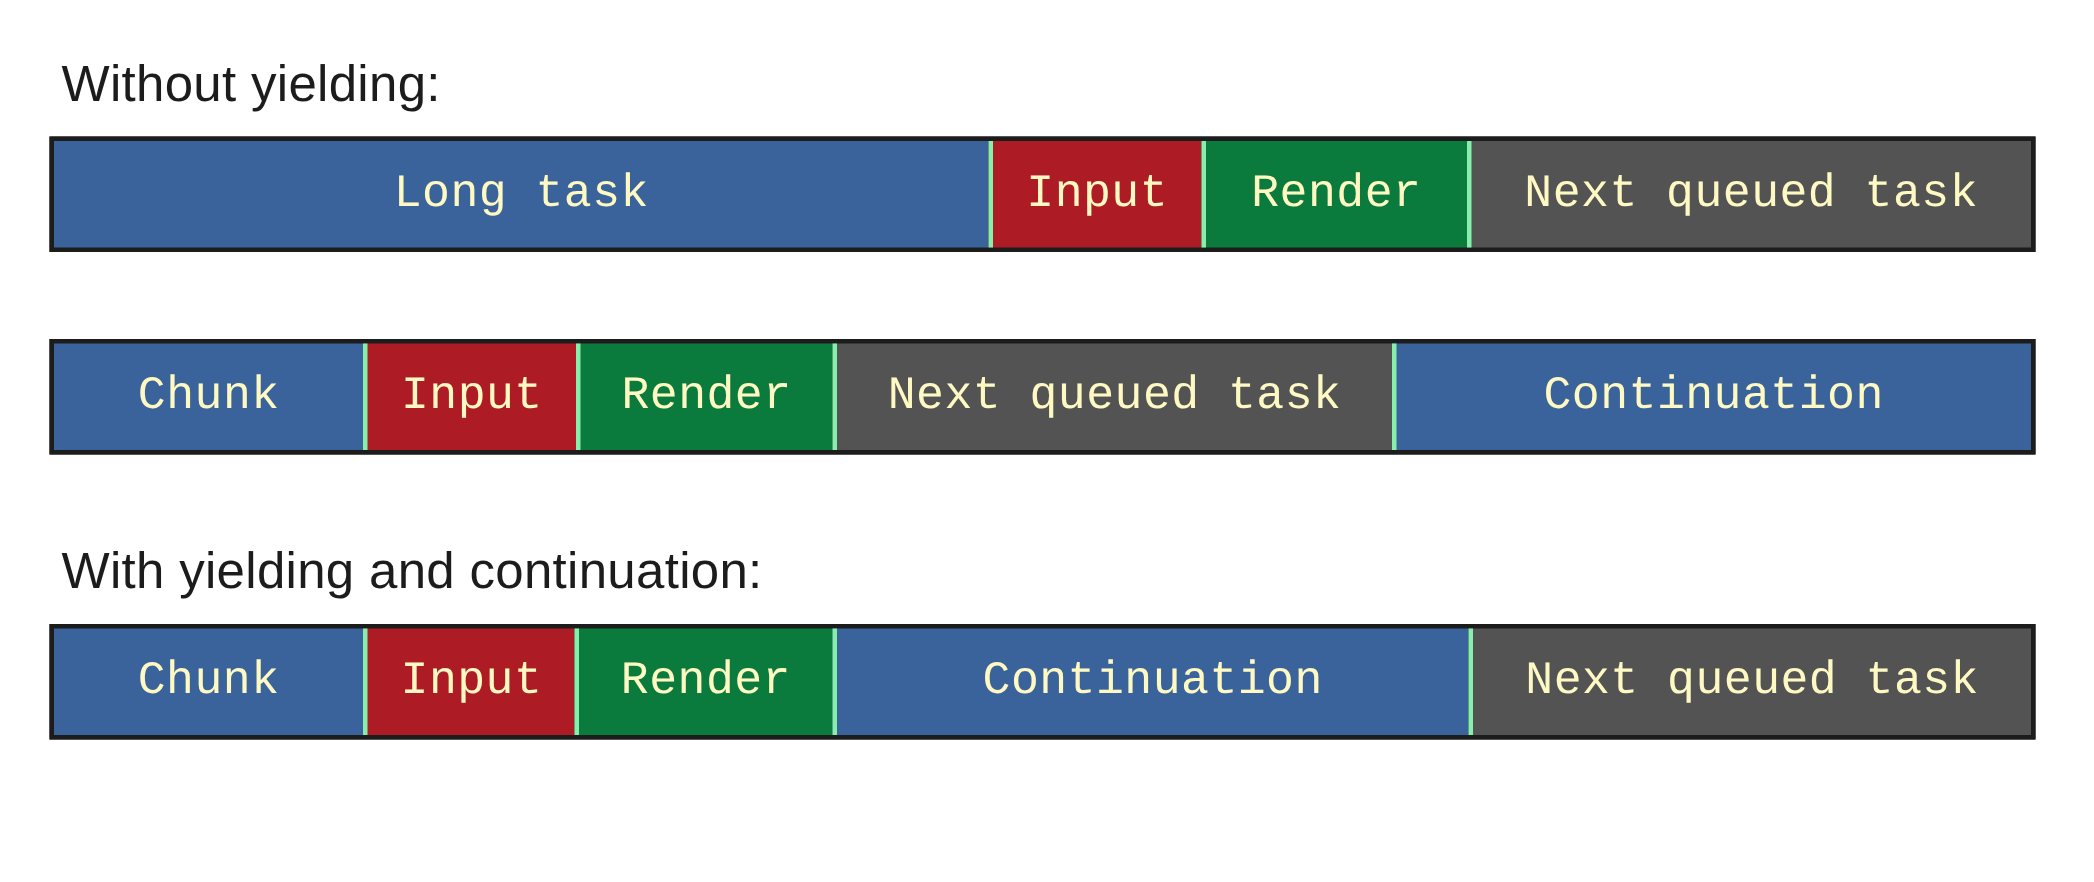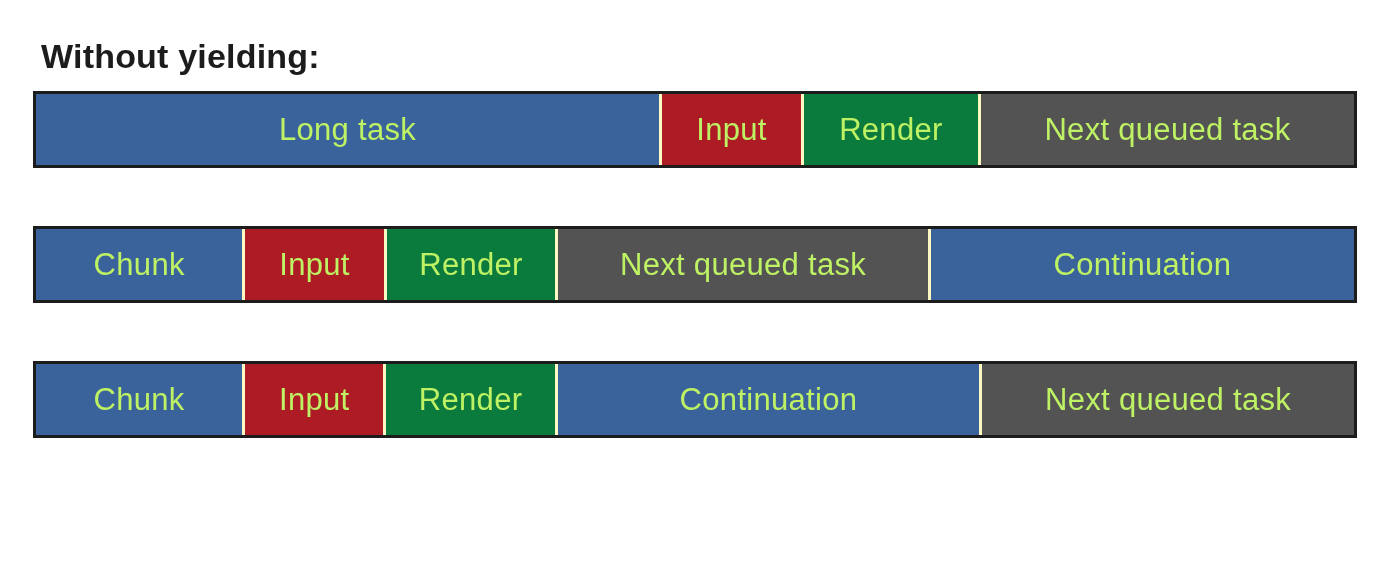--- a/index.html
+++ b/index.html
@@ -11,40 +11,41 @@
     padding-top: 36px;
     font-family: "Liberation Sans", sans-serif;
     overflow: hidden;
   }
   .group { margin-left: 33px; width: 1324px; }
   .group + .group { margin-top: 58px; }
   .row-label {
     margin: 0 0 15px 8px;
     font-size: 34px;
     line-height: 40px;
-    font-weight: 700;
+    font-weight: 400;
     color: #1c1c1c;
     letter-spacing: 0.2px;
   }
   .bar {
     display: flex;
     height: 77px;
     box-sizing: border-box;
     border: 3px solid #1c1c1c;
     background: #1c1c1c;
   }
   .seg {
     display: flex;
     align-items: center;
     justify-content: center;
     min-width: 0;
-    color: #bef264;
+    color: #fef9c3;
     overflow: hidden;
+    font-family: Liberation Mono, monospace;
   }
-  .seg + .seg { border-left: 3px solid #fef9c3; }
+  .seg + .seg { border-left: 3px solid #86efac; }
   .seg-label {
     font-size: 31px;
     line-height: 1;
     white-space: nowrap;
     letter-spacing: 0.3px;
   }
 </style>
 </head>
 <body>
 
@@ -82,20 +83,21 @@
       <div class="seg" style="flex: 28.3 0 0px; background: rgb(83, 83, 83);">
         <span class="seg-label">Next queued task</span>
       </div>
       <div class="seg" style="flex: 32.4 0 0px; background: rgb(58, 99, 155);">
         <span class="seg-label">Continuation</span>
       </div>
     </div>
   </div>
 
   <div class="group">
+    <div class="row-label">With yielding and continuation:</div>
     <div class="bar">
       <div class="seg" style="flex: 15.8 0 0px; background: rgb(58, 99, 155);">
         <span class="seg-label">Chunk</span>
       </div>
       <div class="seg" style="flex: 10.6 0 0px; background: rgb(173, 28, 36);">
         <span class="seg-label">Input</span>
       </div>
       <div class="seg" style="flex: 12.9 0 0px; background: rgb(11, 123, 61);">
         <span class="seg-label">Render</span>
       </div>

